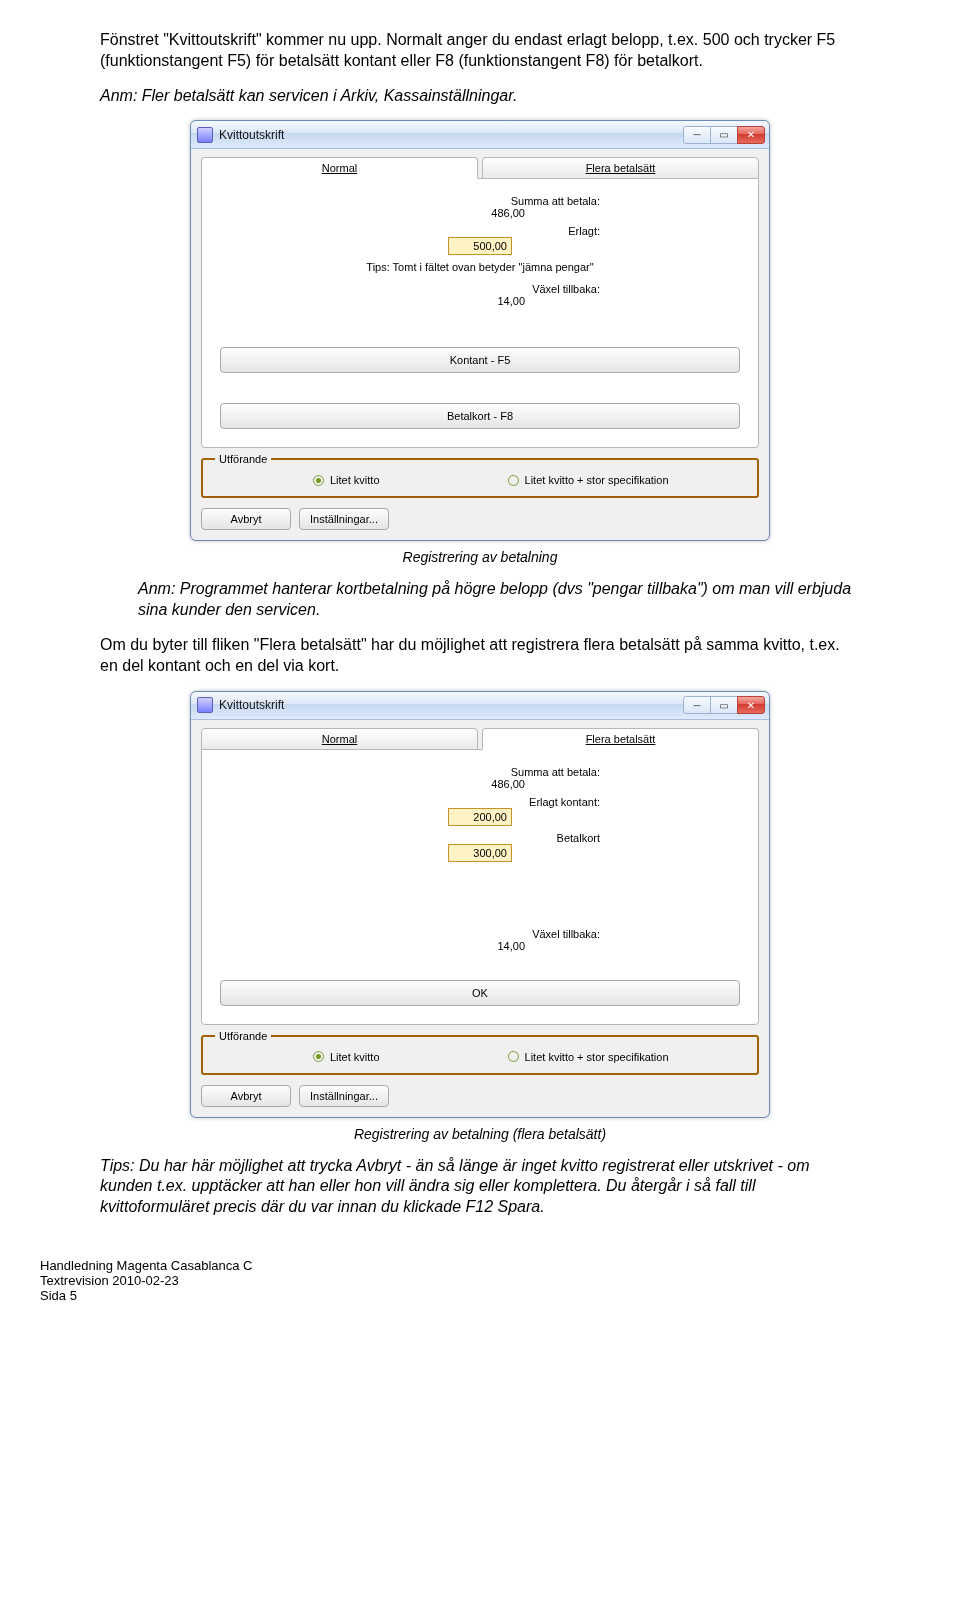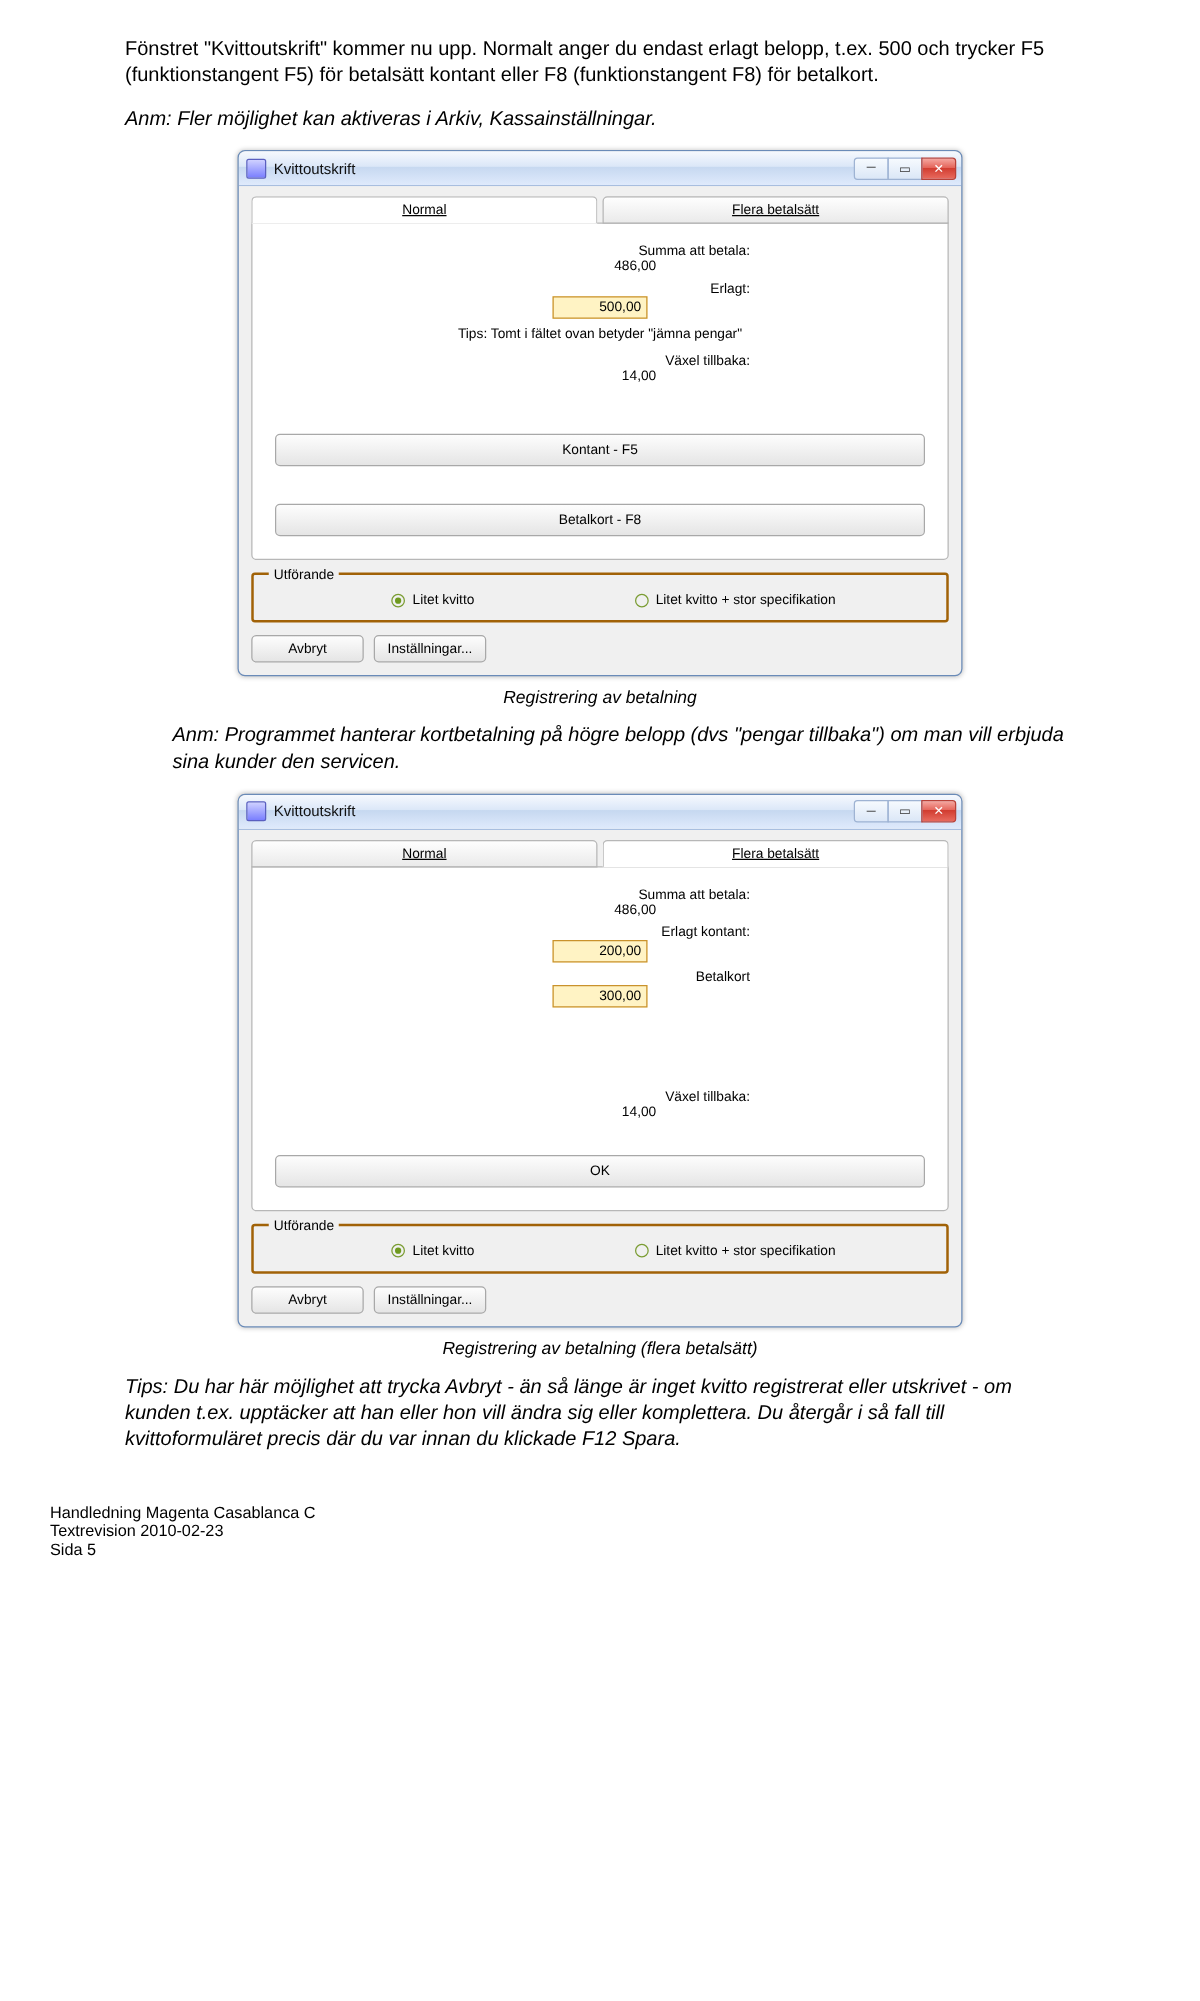--- a/index.html
+++ b/index.html
@@ -117,21 +117,21 @@
   }
   .form-row {
     display:flex;
     align-items:center;
     margin-bottom: 6px;
     flex-direction: column;
   }
   .form-row .lbl { width: 260px; text-align: right; padding-right: 10px; font-size:11px; }
   .form-row .val { width: 90px; text-align: right; font-size:11px; }
   .form-row .inp {
-    width: 76px; height: 18px;
+    width: 64px; height: 18px;
     border: 1px solid #c9922c;
     background: #fff3c4;
     text-align: right;
     font-size: 11px;
     padding: 1px 4px;
   }
   .tip { font-size:11px; text-align:center; margin: 4px 0 10px 0; }
   .btn-row { display:flex; gap: 30px; justify-content:center; margin-top: 40px; flex-direction: column; }
   .ui-btn {
     min-width: 150px;
@@ -163,21 +163,21 @@
     border-radius:50%; background:#6f9a1e;
   }
   .bottom-btns { display:flex; gap:8px; margin-top: 10px; }
 </style>
 </head>
 <body>
 
 <div class="page">
 
   <p class="body-text">Fönstret "Kvittoutskrift" kommer nu upp. Normalt anger du endast erlagt belopp, t.ex. 500 och trycker F5 (funktionstangent F5) för betalsätt kontant eller F8 (funktionstangent F8) för betalkort.</p>
-  <p class="body-text italic">Anm: Fler möjlighet kan aktiveras i Arkiv, Kassainställningar.</p>
+  <p class="body-text italic">Anm: Fler betalsätt kan servicen i Arkiv, Kassainställningar.</p>
 
   <div class="window">
     <div class="titlebar">
       <span class="app-icon"></span>
       <span class="title">Kvittoutskrift</span>
       <div class="win-btns">
         <div class="win-btn">─</div>
         <div class="win-btn">▭</div>
         <div class="win-btn close">✕</div>
       </div>
@@ -224,20 +224,21 @@
       <div class="bottom-btns">
         <div class="ui-btn small">Avbryt</div>
         <div class="ui-btn small">Inställningar...</div>
       </div>
     </div>
   </div>
 
   <p class="caption">Registrering av betalning</p>
 
   <p class="body-text italic indent">Anm: Programmet hanterar kortbetalning på högre belopp (dvs "pengar tillbaka") om man vill erbjuda sina kunder den servicen.</p>
+  <p class="body-text">Om du byter till fliken "Flera betalsätt" har du möjlighet att registrera flera betalsätt på samma kvitto, t.ex. en del kontant och en del via kort.</p>
 
   <div class="window">
     <div class="titlebar">
       <span class="app-icon"></span>
       <span class="title">Kvittoutskrift</span>
       <div class="win-btns">
         <div class="win-btn">─</div>
         <div class="win-btn">▭</div>
         <div class="win-btn close">✕</div>
       </div>

